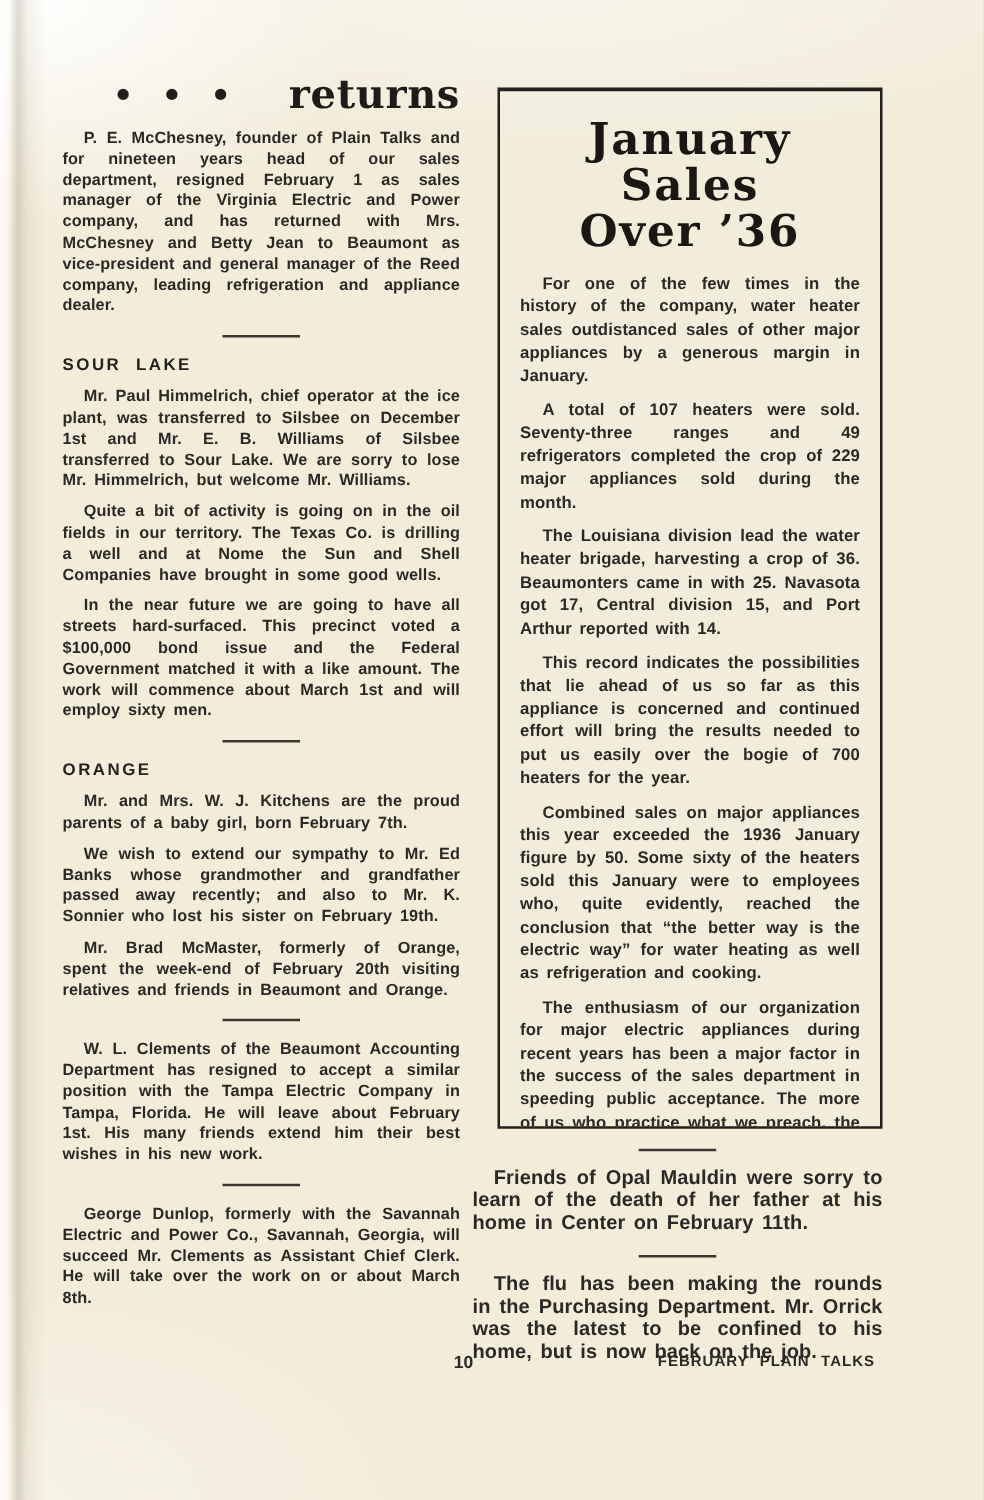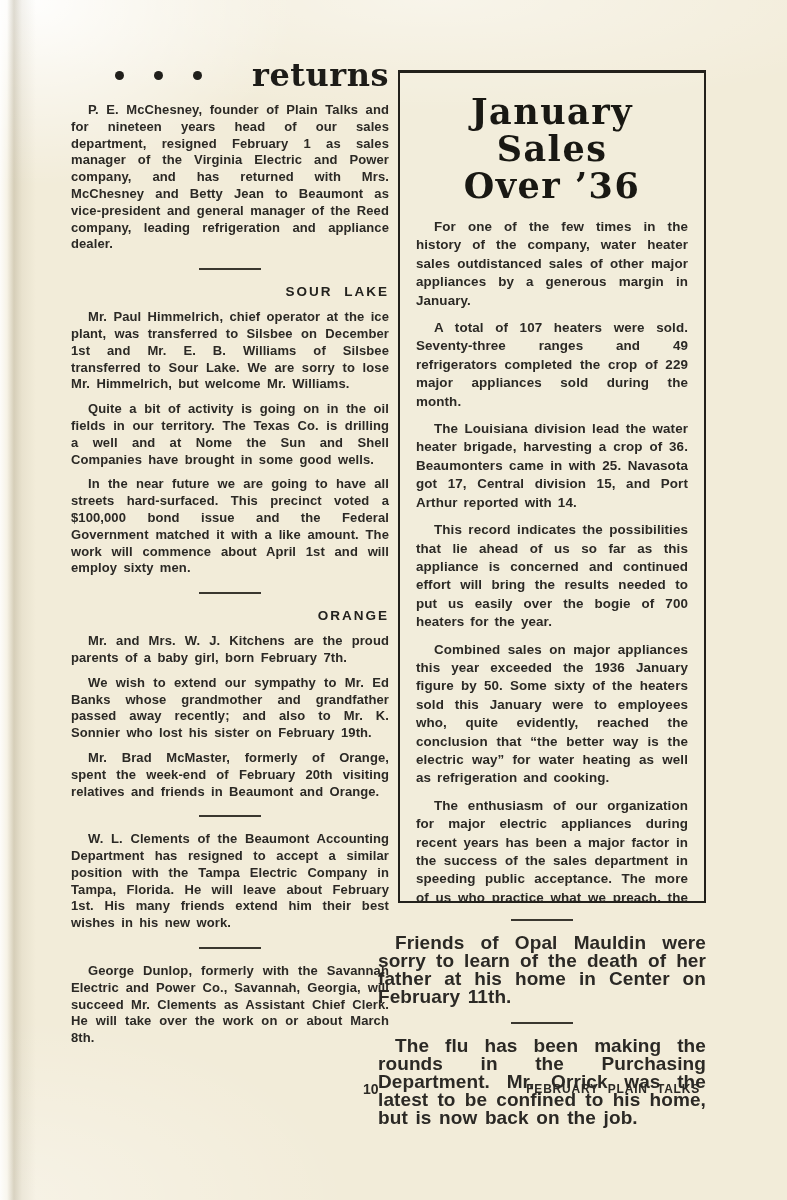--- a/index.html
+++ b/index.html
@@ -12,55 +12,55 @@
     background-image:
       linear-gradient(90deg, rgba(255,255,255,0.85) 0px, rgba(255,255,255,0.35) 7px,
         rgba(148,137,108,0.30) 14px, rgba(148,137,108,0.10) 22px, rgba(255,255,255,0) 36px),
       radial-gradient(ellipse 430px 300px at 30px 0px, rgba(255,255,255,0.95), rgba(255,255,255,0) 62%),
       radial-gradient(ellipse 600px 140px at 55% 0px, rgba(255,255,255,0.45), rgba(255,255,255,0) 80%),
       radial-gradient(ellipse 500px 260px at 0px 1200px, rgba(255,255,255,0.35), rgba(255,255,255,0) 70%);
     font-family:"Liberation Sans", sans-serif;
     color:#2b2925;
   }
   
-  .col-left{position:absolute;left:71px;top:58px;width:318px;}
+  .col-left{position:absolute;left:50px;top:58px;width:318px;}
   .returns-header{display:flex;align-items:center;justify-content:flex-end;margin:0 0 10px;}
   .returns-header .dot{width:9px;height:9px;border-radius:50%;background:#201f1b;margin-right:30px;}
   .returns-word{
     font-family:"DejaVu Serif", serif;font-weight:bold;
     font-size:32px;line-height:34px;letter-spacing:0.5px;color:#1d1c18;margin-left:20px;
   }
   p.body{
     font-size:13px;line-height:16.8px;font-weight:700;
     text-align:justify;word-spacing:2.6px;letter-spacing:0.1px;
     text-indent:17px;margin:0 0 8px;
   }
   .sep{width:62px;border:0;border-top:2px solid #3a372f;margin:15px auto 14px;}
   .heading{
     font-size:13.5px;font-weight:700;letter-spacing:2px;word-spacing:6px;
-    text-align:right;margin:0 0 10px;color:#23221e;
+    text-align:left;margin:0 0 10px;color:#23221e;
   }
   .heading.right{text-align:right;letter-spacing:1.5px;}
   
   .col-right{position:absolute;left:378px;top:60px;width:328px;}
   .sales-box{
     box-sizing:border-box;
     margin-left:20px;width:308px;height:833px;margin-top:10px;
     border:2px solid #23211c;border-top-width:3px;
     padding:10px 16px 0;
     background:rgba(255,255,255,0.06);
     overflow:hidden;
   }
   .box-title{
     font-family:"DejaVu Serif", serif;font-weight:bold;
     font-size:35px;line-height:37px;letter-spacing:1.5px;
     text-align:center;color:#191813;margin:10px 0 14px;
   }
   .sales-box p.body{font-size:13.4px;line-height:18.4px;word-spacing:2.2px;text-indent:18px;margin:0 0 9px;}
-  .col-right .note p.body{font-size:19px;line-height:18px;word-spacing:2.2px;}
+  .col-right .note p.body{font-size:16px;line-height:18px;word-spacing:2.2px;}
   .col-right .sep{margin:16px auto 13px;}
   
   .footer{
     position:absolute;left:363px;top:1081px;width:337px;
     display:flex;justify-content:space-between;align-items:center;
   }
   .page-num{font-size:14px;font-weight:700;}
   .magazine{font-size:12px;font-weight:700;letter-spacing:0.8px;word-spacing:5px;}
 </style>
 </head>
@@ -77,21 +77,21 @@
       <span class="returns-word">returns</span>
     </div>
 
     <p class="body">P. E. McChesney, founder of Plain Talks and for nineteen years head of our sales department, resigned February 1 as sales manager of the Virginia Electric and Power company, and has returned with Mrs. McChesney and Betty Jean to Beaumont as vice-president and general manager of the Reed company, leading refrigeration and appliance dealer.</p>
 
     <div class="sep"></div>
 
     <div class="heading">SOUR LAKE</div>
     <p class="body">Mr. Paul Himmelrich, chief operator at the ice plant, was transferred to Silsbee on December 1st and Mr. E. B. Williams of Silsbee transferred to Sour Lake. We are sorry to lose Mr. Himmelrich, but welcome Mr. Williams.</p>
     <p class="body">Quite a bit of activity is going on in the oil fields in our territory. The Texas Co. is drilling a well and at Nome the Sun and Shell Companies have brought in some good wells.</p>
-    <p class="body">In the near future we are going to have all streets hard-surfaced. This precinct voted a $100,000 bond issue and the Federal Government matched it with a like amount. The work will commence about April 1st and will employ sixty men.</p>
+    <p class="body">In the near future we are going to have all streets hard-surfaced. This precinct voted a $100,000 bond issue and the Federal Government matched it with a like amount. The work will commence about March 1st and will employ sixty men.</p>
 
     <div class="sep"></div>
 
     <div class="heading">ORANGE</div>
     <p class="body">Mr. and Mrs. W. J. Kitchens are the proud parents of a baby girl, born February 7th.</p>
     <p class="body">We wish to extend our sympathy to Mr. Ed Banks whose grandmother and grandfather passed away recently; and also to Mr. K. Sonnier who lost his sister on February 19th.</p>
     <p class="body">Mr. Brad McMaster, formerly of Orange, spent the week-end of February 20th visiting relatives and friends in Beaumont and Orange.</p>
 
     <div class="sep"></div>
 

